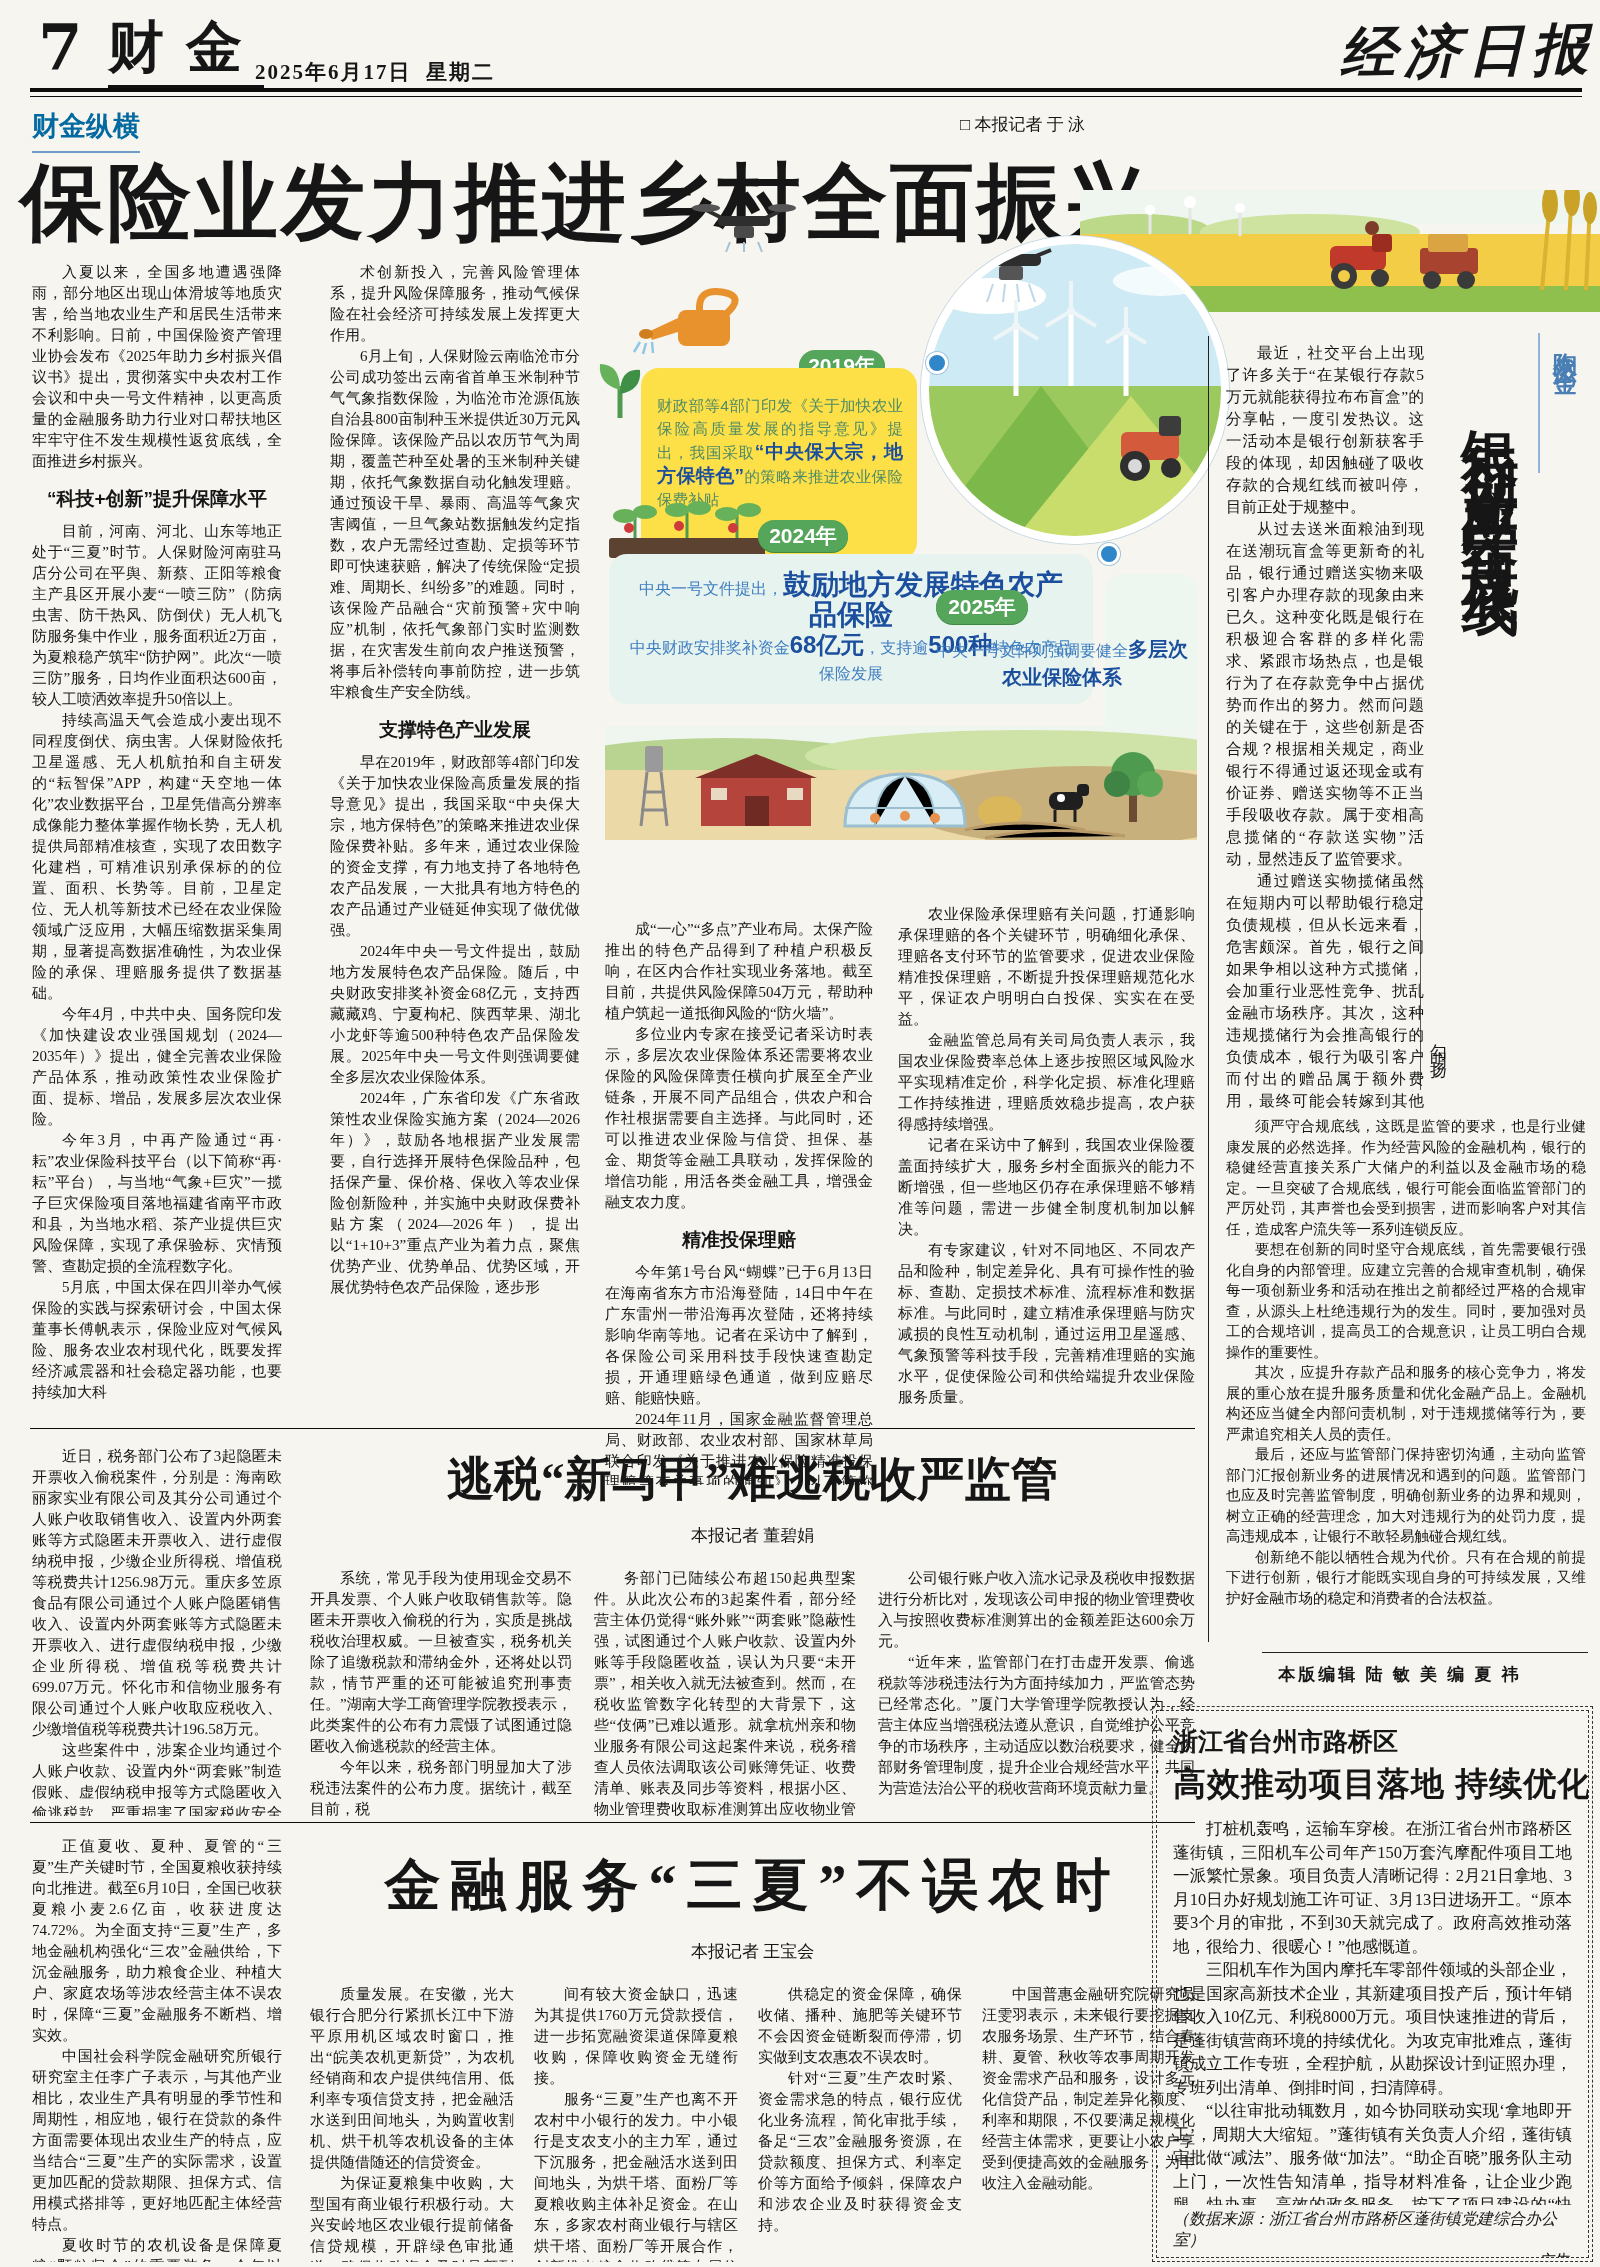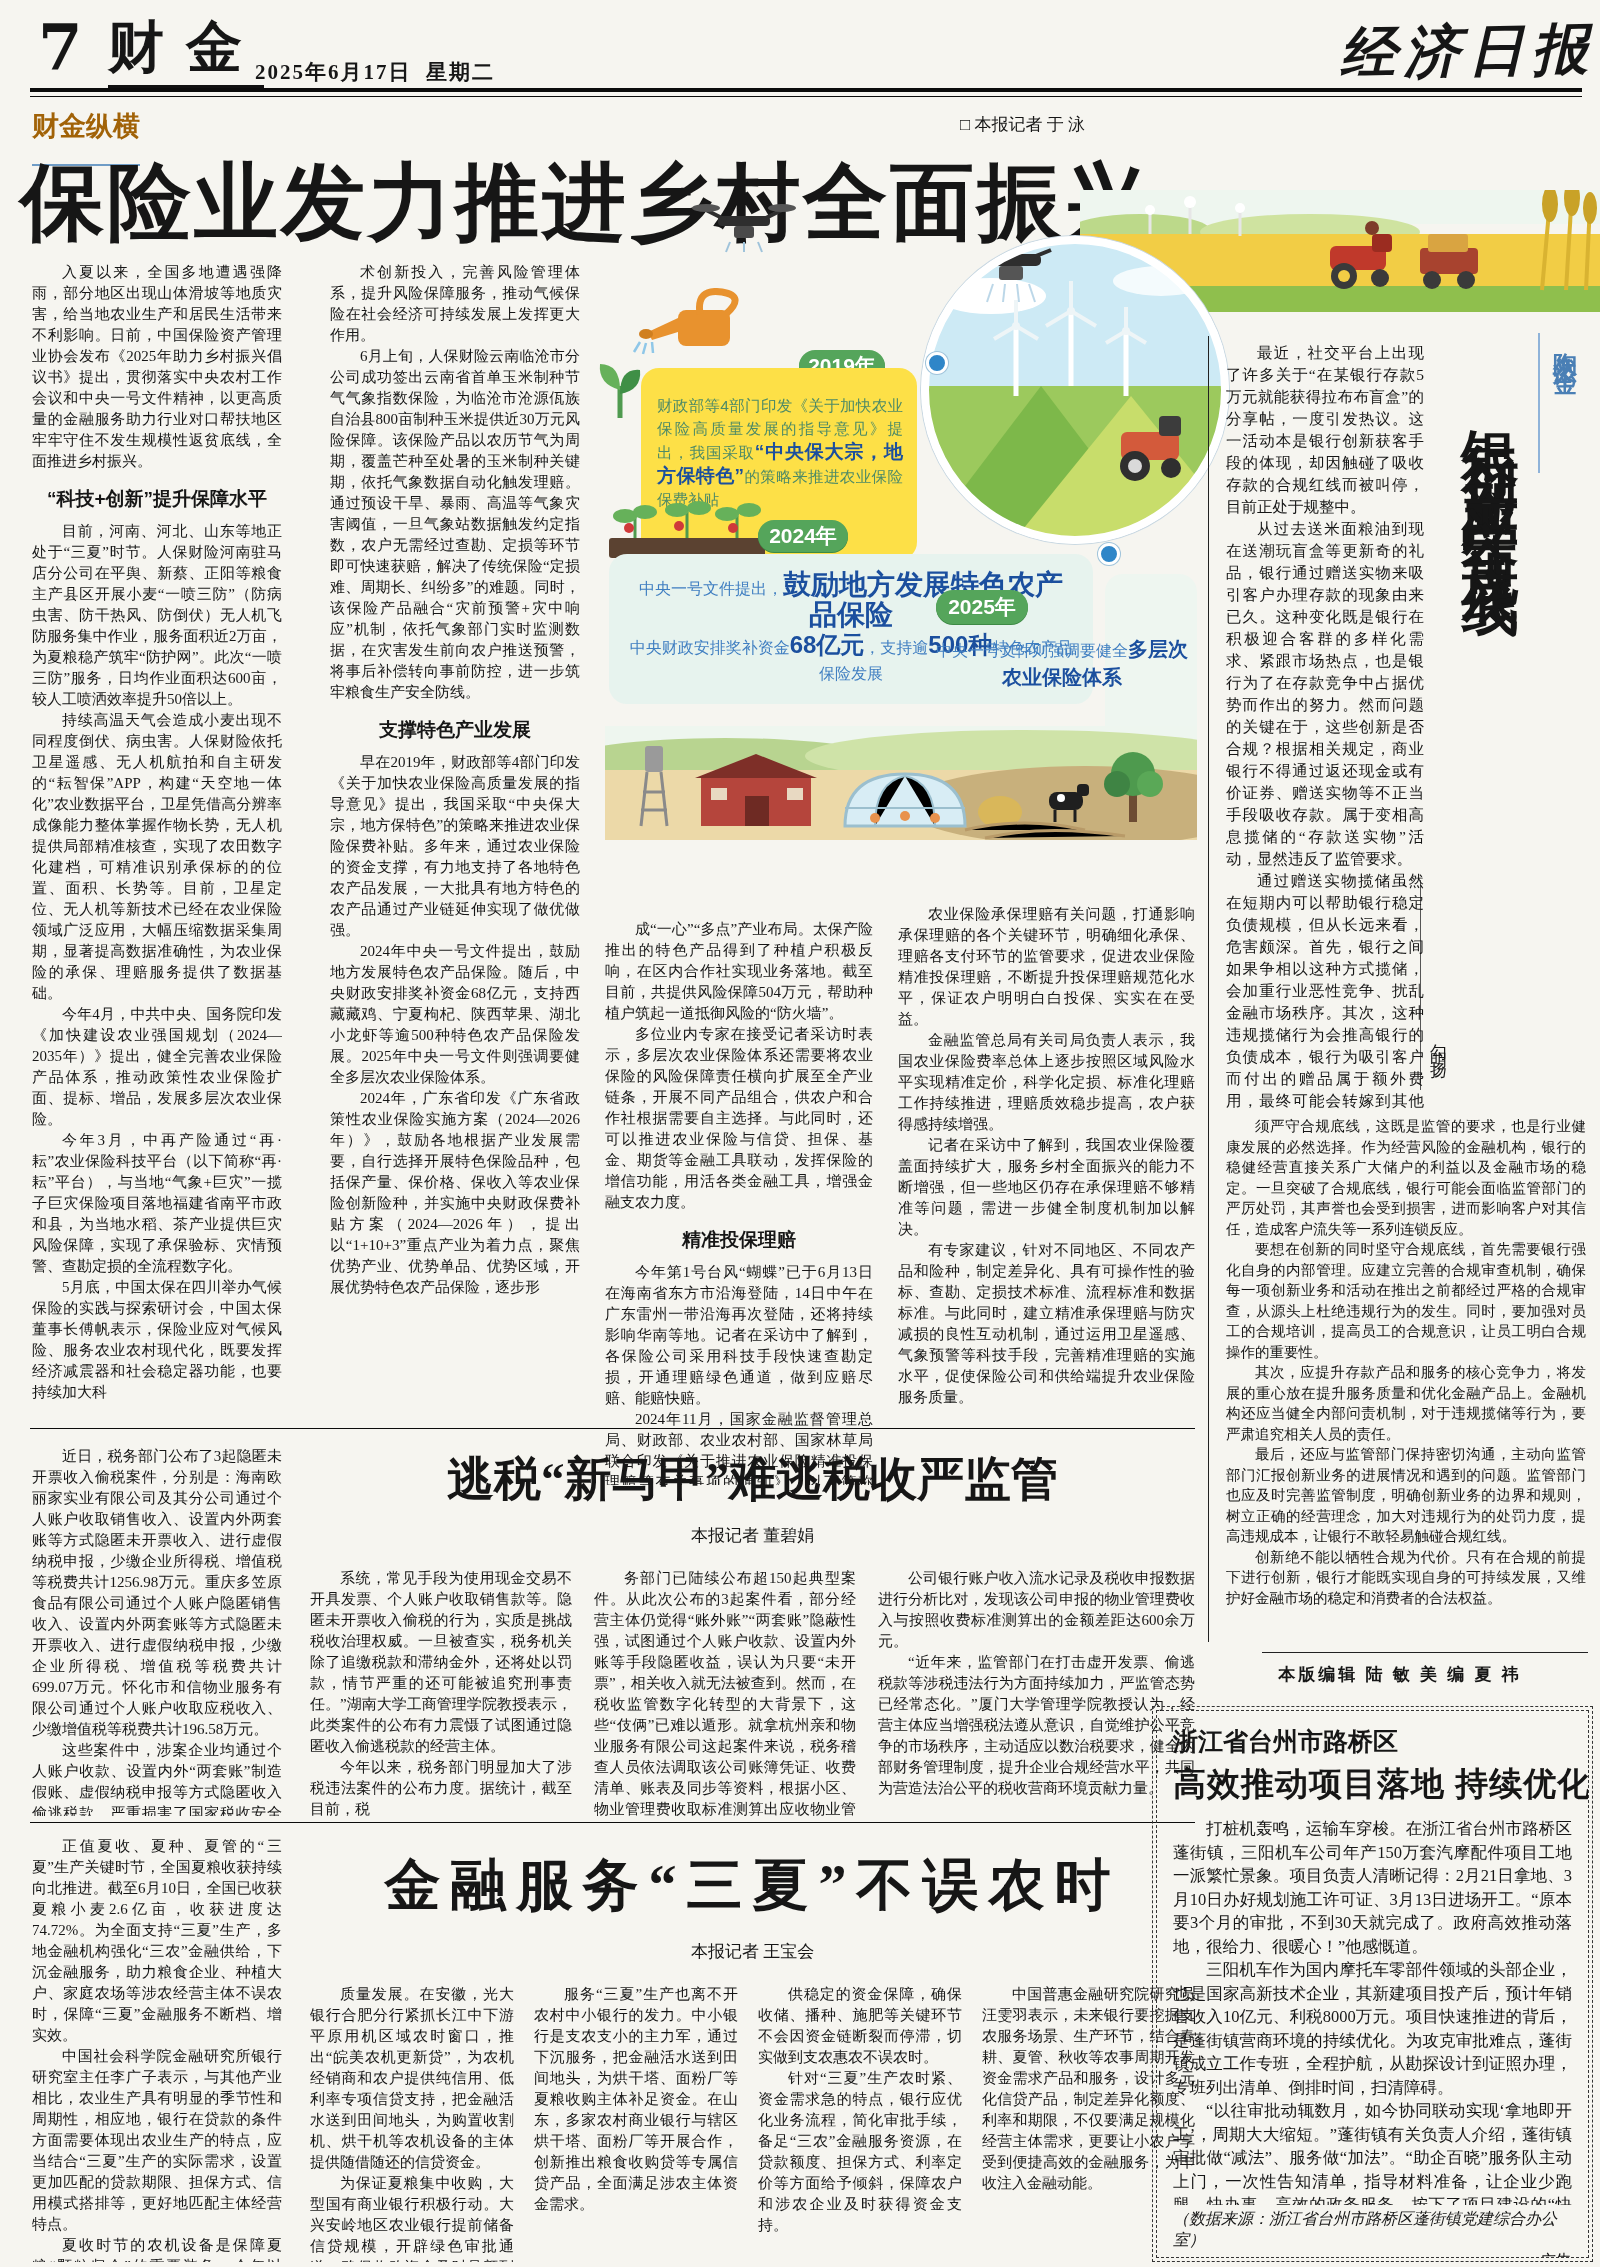--- a/index.html
+++ b/index.html
@@ -6,21 +6,21 @@
   #page{position:relative;width:1600px;height:2267px;background:#f6f5f0;color:#161616;
         font-family:"Liberation Serif","DejaVu Serif",serif;overflow:hidden;}
   .abs{position:absolute;}
   
   .h-pageno{font-family:"DejaVu Serif",serif;font-weight:900;font-size:64px;line-height:1;}
   .h-section{font-family:"DejaVu Serif",serif;font-weight:900;font-size:56px;line-height:1;letter-spacing:22px;border-bottom:3px solid #111;padding-bottom:11px;}
   .h-date{font-size:21px;font-weight:bold;letter-spacing:2px;}
   .h-masthead{font-family:"DejaVu Serif",serif;font-weight:900;font-style:italic;font-size:56px;letter-spacing:8px;transform:rotate(-1deg);}
   .rule{background:#0c0c0c;}
   
-  .sec-label{font-family:"Liberation Sans","DejaVu Sans",sans-serif;font-weight:bold;font-size:27px;color:#a16207;border-bottom:2px solid #6f9cc6;padding-bottom:20px;}
+  .sec-label{font-family:"Liberation Sans","DejaVu Sans",sans-serif;font-weight:bold;font-size:27px;color:#0369a1;border-bottom:2px solid #6f9cc6;padding-bottom:7px;}
   .main-title{font-family:"Liberation Sans","DejaVu Sans",sans-serif;font-weight:900;font-size:84px;letter-spacing:3px;text-align:center;white-space:nowrap;}
   .byline-sm{font-size:17px;}
   
   .col{overflow:hidden;font-size:15px;line-height:21px;text-align:justify;}
   .col .para{margin:0;text-indent:2em;}
   .col .subhead{font-family:"Liberation Sans","DejaVu Sans",sans-serif;font-size:19px;text-align:center;margin:16px 0 12px 0;}
   .serif-title{font-family:"Liberation Serif","DejaVu Serif",serif;font-weight:900;text-align:center;white-space:nowrap;}
   .center{text-align:center;}
   
   .pill{background:#55a55b;color:#fff;font-family:"Liberation Sans","DejaVu Sans",sans-serif;font-weight:bold;font-size:21px;border-radius:18px;text-align:center;line-height:32px;box-shadow:0 1px 0 #3e8a45;}
@@ -381,20 +381,21 @@
       <p class="para">中国社会科学院金融研究所银行研究室主任李广子表示，与其他产业相比，农业生产具有明显的季节性和周期性，相应地，银行在贷款的条件方面需要体现出农业生产的特点，应当结合“三夏”生产的实际需求，设置更加匹配的贷款期限、担保方式、信用模式搭排等，更好地匹配主体经营特点。</p>
       <p class="para">夏收时节的农机设备是保障夏粮“颗粒归仓”的重要装备。今年以来，大批行进期推出万合农机购置和应用金融产品，以设备升级和以旧换新、围绕农机生产、销售、购置金融链条，帮助“金融+农机”服务在各地涌现，解决农业直</p>
     </div>
   <div class="abs serif-title" style="left:310px;top:1848px;width:885px;font-size:56px;letter-spacing:10px;">金融服务“三夏”不误农时</div>
   <div class="abs byline-sm center" style="left:310px;top:1940px;width:885px;">本报记者 王宝会</div>
   <div class="abs col" style="left:310px;top:1984px;width:204px;height:278px;">
       <p class="para">质量发展。在安徽，光大银行合肥分行紧抓长江中下游平原用机区域农时窗口，推出“皖美农机更新贷”，为农机经销商和农户提供纯信用、低利率专项信贷支持，把金融活水送到田间地头，为购置收割机、烘干机等农机设备的主体提供随借随还的信贷资金。</p>
       <p class="para">为保证夏粮集中收购，大型国有商业银行积极行动。大兴安岭地区农业银行提前储备信贷规模，开辟绿色审批通道，确保收购资金及时足额到位，并针对粮食企业流动性周转需求，建起银行对接机制，迅速摸排粮企收购资金需求。</p>
     </div>
   <div class="abs col" style="left:534px;top:1984px;width:204px;height:278px;">
+      <p class="para">间有较大资金缺口，迅速为其提供1760万元贷款授信，进一步拓宽融资渠道保障夏粮收购，保障收购资金无缝衔接。</p>
       <p class="para">服务“三夏”生产也离不开农村中小银行的发力。中小银行是支农支小的主力军，通过下沉服务，把金融活水送到田间地头，为烘干塔、面粉厂等夏粮收购主体补足资金。在山东，多家农村商业银行与辖区烘干塔、面粉厂等开展合作，创新推出粮食收购贷等专属信贷产品，全面满足涉农主体资金需求。</p>
     </div>
   <div class="abs col" style="left:758px;top:1984px;width:204px;height:278px;">
       <p class="para">供稳定的资金保障，确保收储、播种、施肥等关键环节不会因资金链断裂而停滞，切实做到支农惠农不误农时。</p>
       <p class="para">针对“三夏”生产农时紧、资金需求急的特点，银行应优化业务流程，简化审批手续，备足“三农”金融服务资源，在贷款额度、担保方式、利率定价等方面给予倾斜，保障农户和涉农企业及时获得资金支持。</p>
     </div>
   <div class="abs col" style="left:982px;top:1984px;width:213px;height:278px;">
       <p class="para">中国普惠金融研究院研究员汪雯羽表示，未来银行要挖掘支农服务场景、生产环节，结合春耕、夏管、秋收等农事周期开发资金需求产品和服务，设计多元化信贷产品，制定差异化额度、利率和期限，不仅要满足规模化经营主体需求，更要让小农户享受到便捷高效的金融服务，为丰收注入金融动能。</p>
     </div>
 

